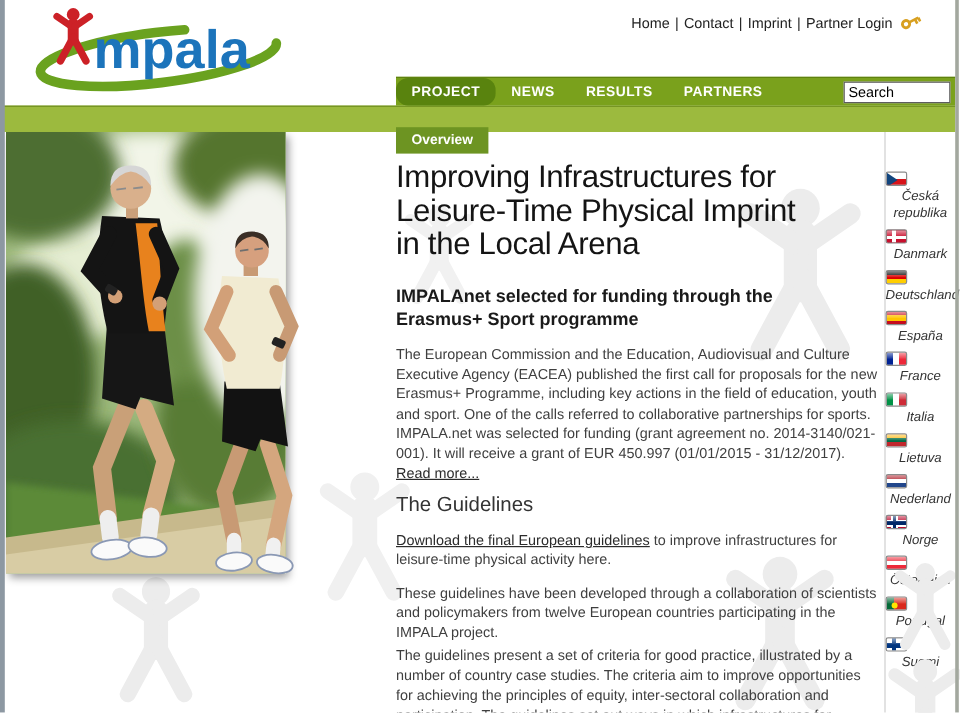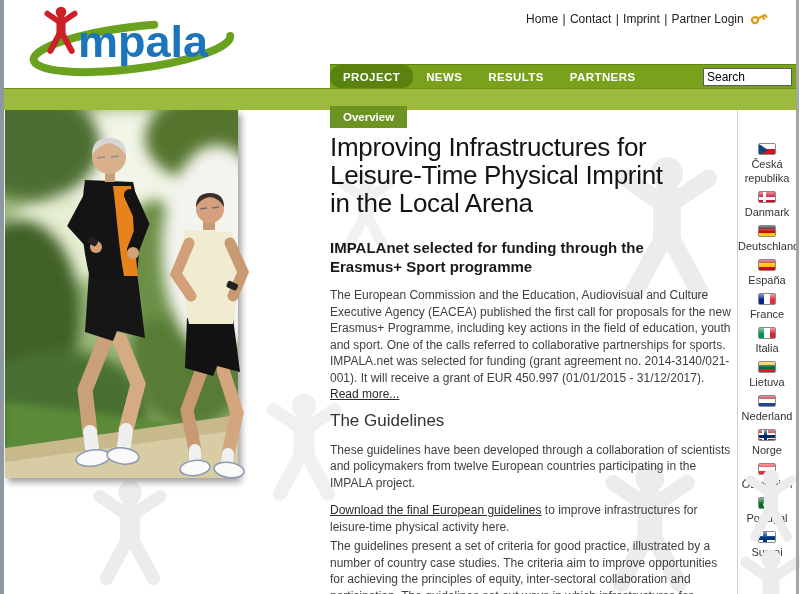--- a/index.html
+++ b/index.html
@@ -50,21 +50,21 @@
   .page-title span { display:block; }
   .subtitle { margin-top:21px; max-width:360px; font-size:15px; line-height:19px; font-weight:bold; color:#1a1a1a; }
   .para { margin-top:11px; font-size:12px; line-height:16.5px; color:#3f3f3f; }
   .para a { color:#2b2b2b; text-decoration:underline; cursor:pointer; }
   .g-head { margin-top:8px; font-size:17px; color:#333; font-weight:400; }
   .tight { margin-top:3px; }
 
   
   .sidebar { position:absolute; left:737px; top:110px; width:59px; height:484px; background:#fff;
              border-left:1px solid #cfcfcf; z-index:3; padding-top:33px; }
-  .country { display:flex; flex-direction:column; align-items:center; margin-bottom:6px; cursor:pointer; }
+  .country { display:flex; flex-direction:column; margin-bottom:6px; cursor:pointer;font-style:italic; }
   .country-label { font-size:11px; color:#333; text-align:center; line-height:14px; margin-top:2px; max-width:58px; }
   .flag { position:relative; width:18px; height:12px; border:1px solid #8a8a8a; border-radius:2px; overflow:hidden; }
   .flag::after { content:""; position:absolute; left:0; top:0; right:0; height:45%;
                  background:linear-gradient(rgba(255,255,255,.55), rgba(255,255,255,.08)); }
   .flag-cz { background:linear-gradient(180deg,#fff 50%,#d7141a 50%); }
   .flag-cz::before { content:""; position:absolute; left:0; top:0; border-top:6px solid transparent;
                      border-bottom:6px solid transparent; border-left:9px solid #11457e; z-index:1; }
   .flag-dk { background-color:#c8102e;
     background-image:linear-gradient(90deg,transparent 4.5px,#fff 4.5px,#fff 7.5px,transparent 7.5px),
                      linear-gradient(180deg,transparent 4.5px,#fff 4.5px,#fff 7.5px,transparent 7.5px); }
@@ -259,22 +259,22 @@
   <main class="content">
     <h1 class="page-title">
       <span>Improving Infrastructures for</span>
       <span>Leisure-Time Physical Imprint</span>
       <span>in the Local Arena</span>
     </h1>
     <h2 class="subtitle">IMPALAnet selected for funding through the Erasmus+ Sport programme</h2>
     <p class="para"><span>The European Commission and the Education, Audiovisual and Culture Executive Agency (EACEA) published the first call for proposals for the new Erasmus+ Programme, including key actions in the field of education, youth and sport. One of the calls referred to collaborative partnerships for sports. IMPALA.net was selected for funding (grant agreement no. 2014-3140/021-001). It will receive a grant of EUR 450.997 (01/01/2015 - 31/12/2017). </span><a>Read more...</a></p>
 
     <h3 class="g-head">The Guidelines</h3>
+    <p class="para"><a>Download the final European guidelines</a><span> to improve infrastructures for leisure-time physical activity here.</span></p>
     <p class="para">These guidelines have been developed through a collaboration of scientists and policymakers from twelve European countries participating in the IMPALA project.</p>
-    <p class="para"><a>Download the final European guidelines</a><span> to improve infrastructures for leisure-time physical activity here.</span></p>
     <p class="para tight">The guidelines present a set of criteria for good practice, illustrated by a number of country case studies. The criteria aim to improve opportunities for achieving the principles of equity, inter-sectoral collaboration and participation. The guidelines set out ways in which infrastructures for leisure-time physical activity can be assessed and improved across five key areas: policymaking, planning, building, financing, and management.</p>
   </main>
 
   <aside class="sidebar">
     <div class="country">
       <span class="flag flag-cz"></span>
       <span class="country-label">Česká republika</span>
     </div>
     <div class="country">
       <span class="flag flag-dk"></span>

